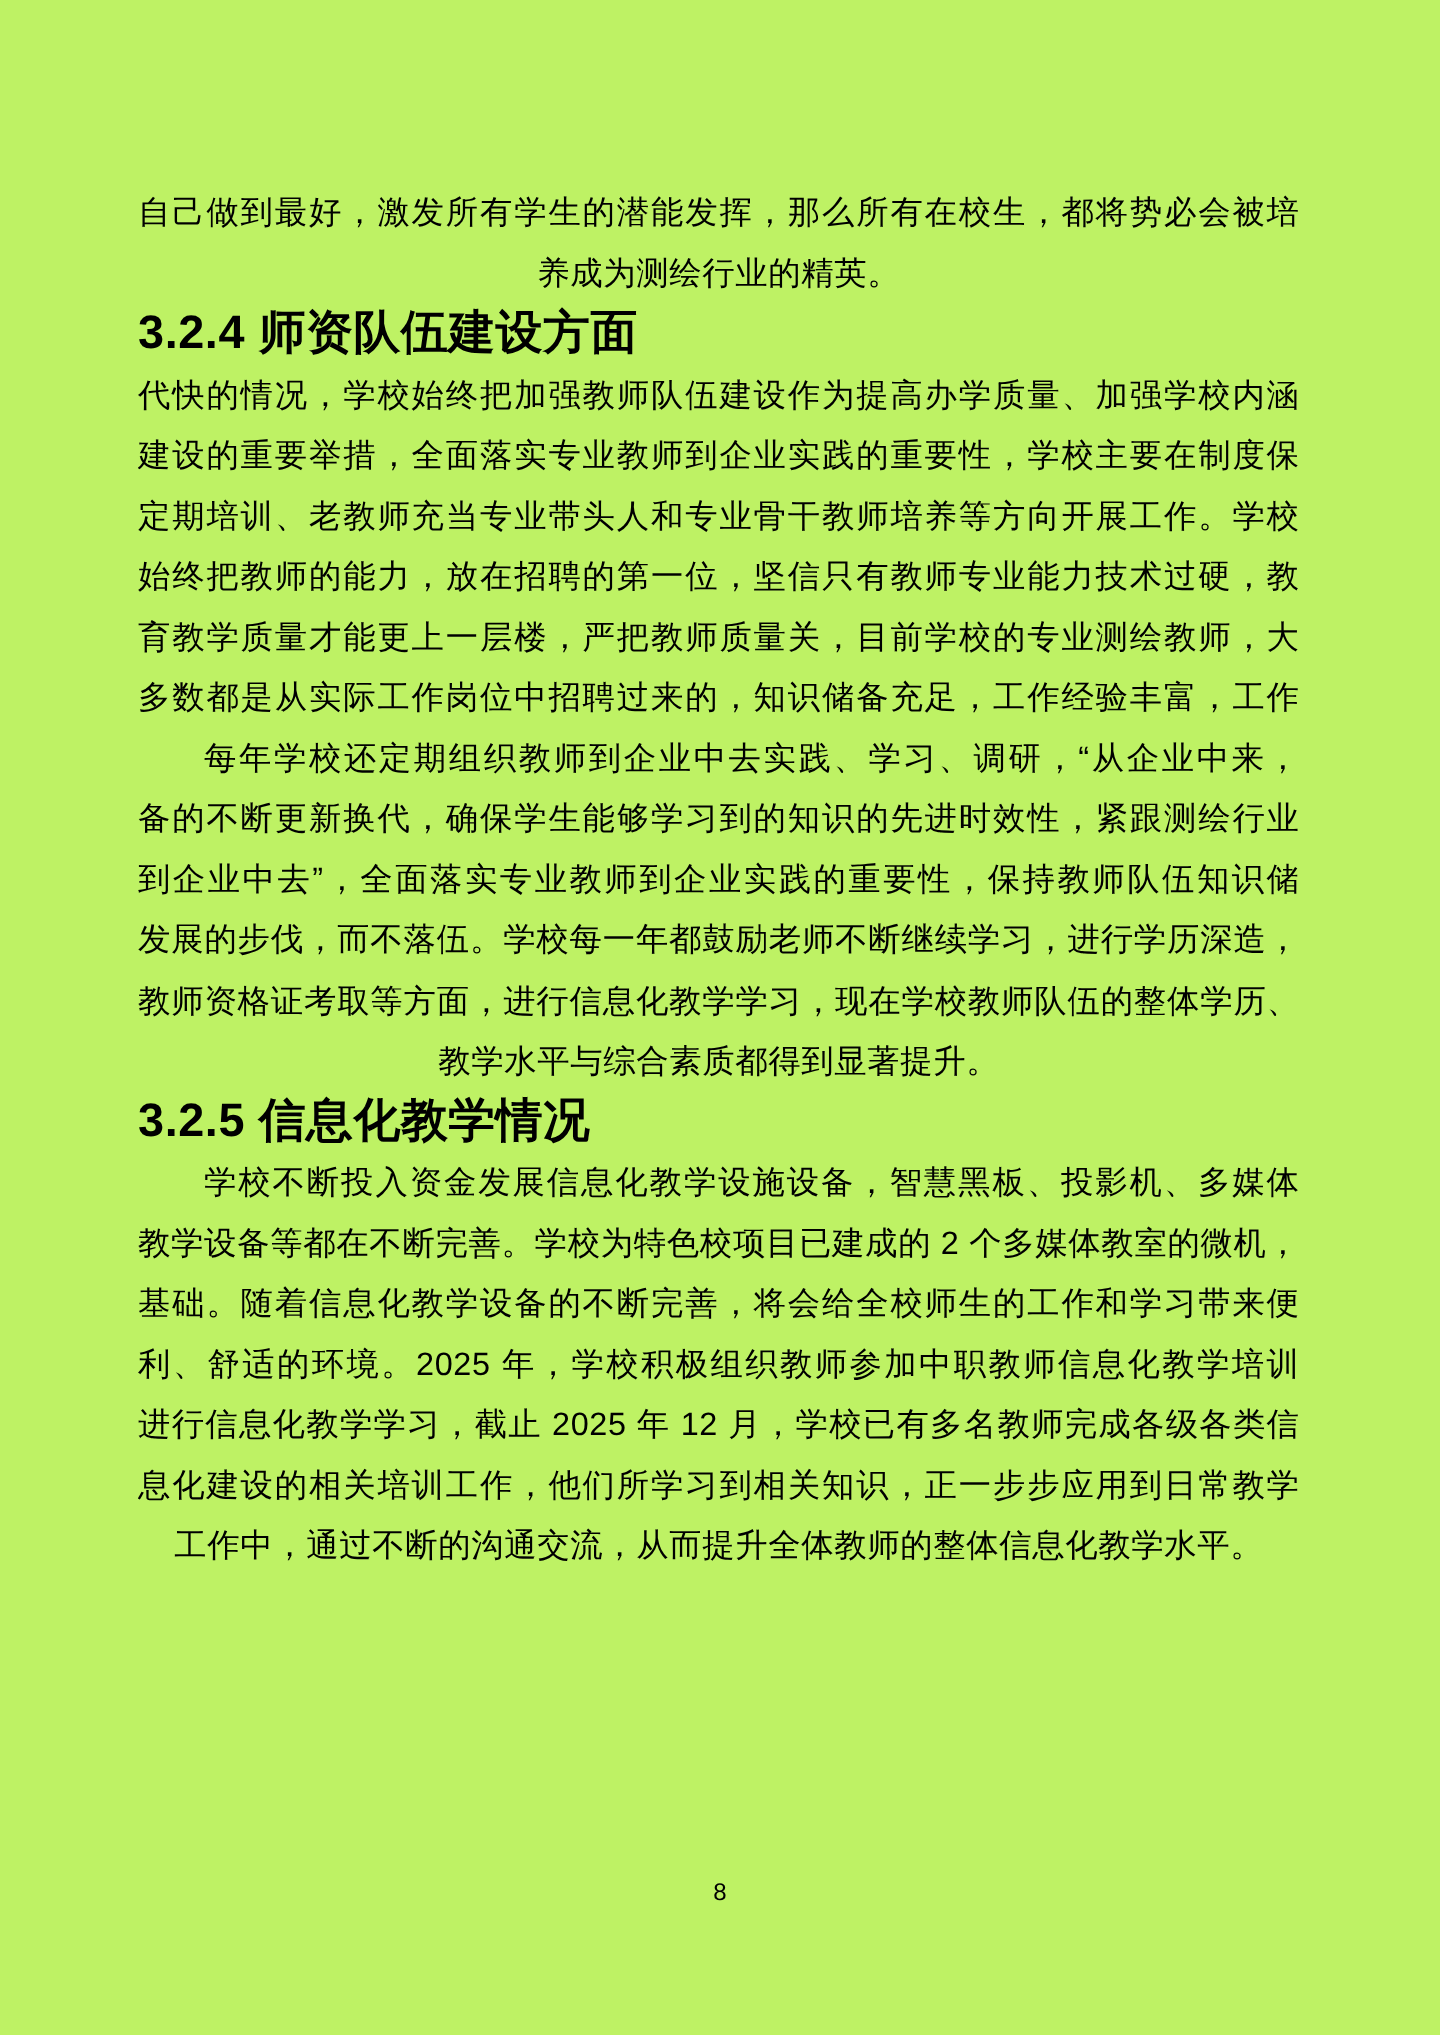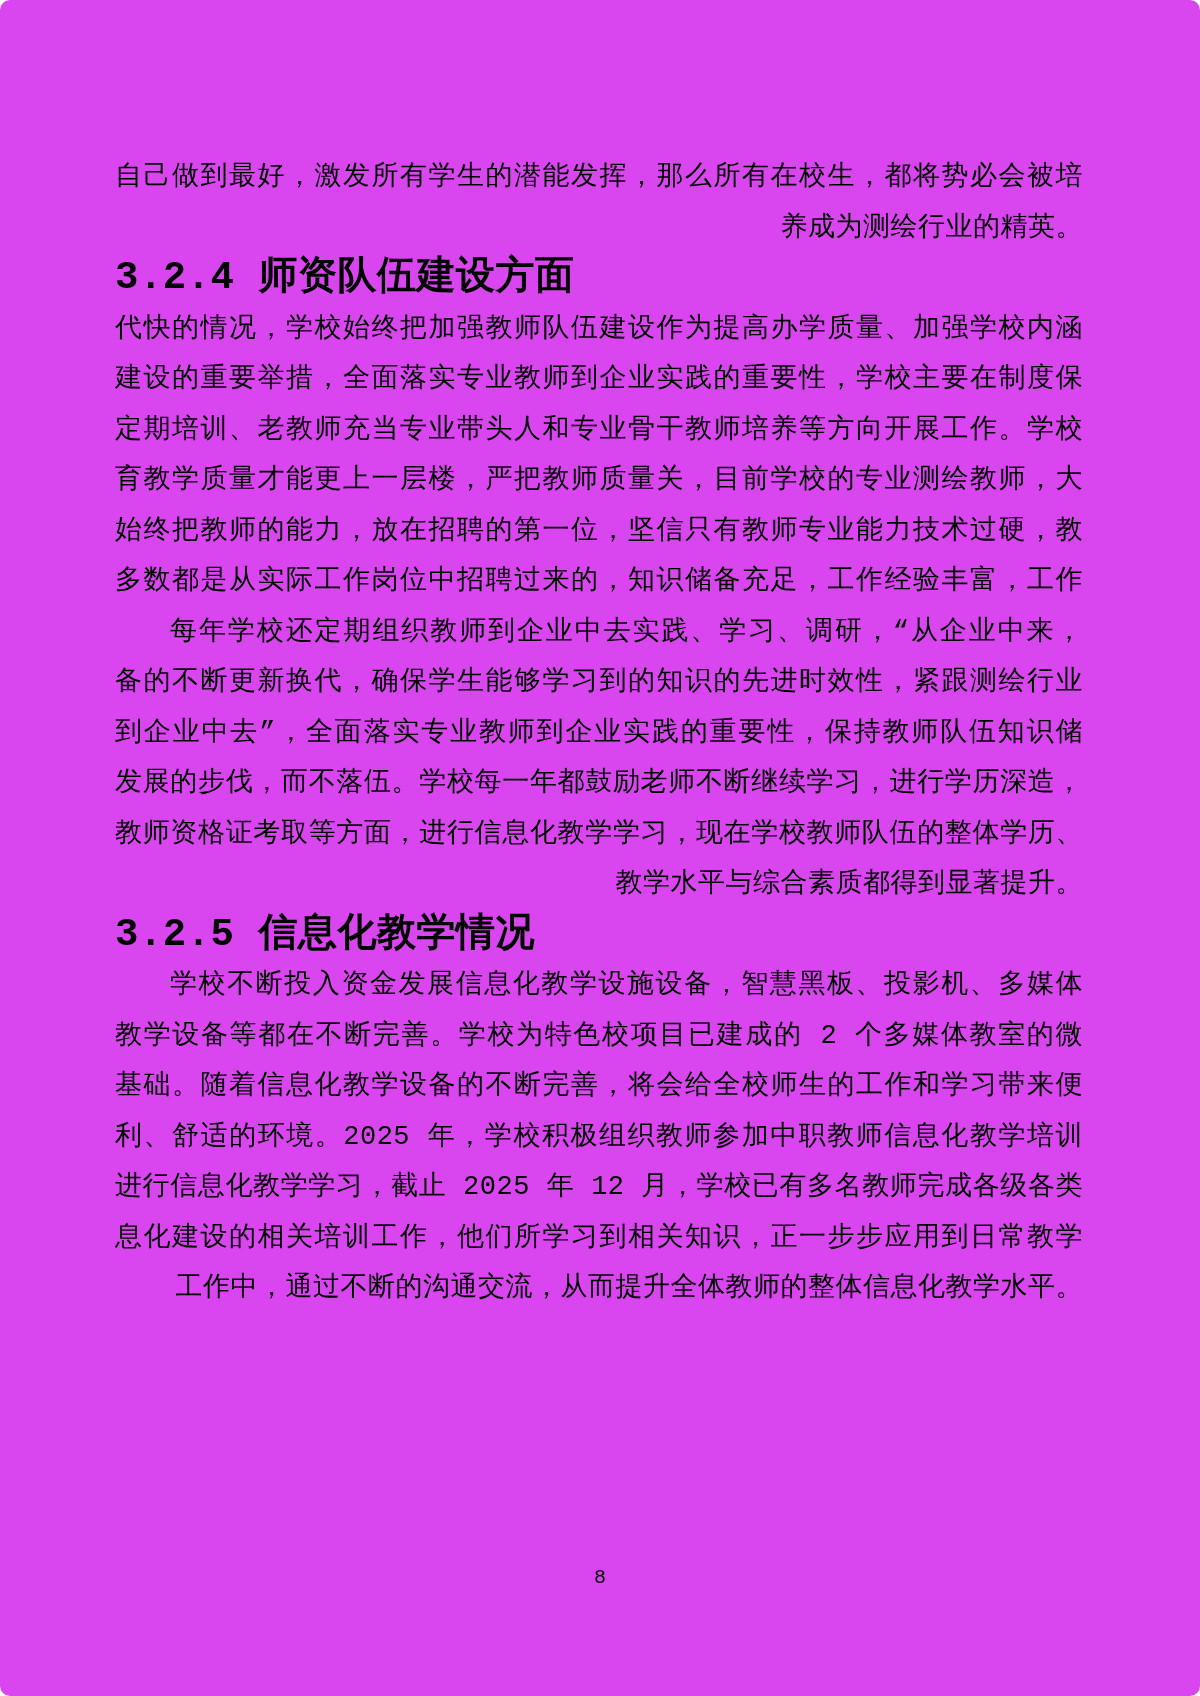--- a/index.html
+++ b/index.html
@@ -2,39 +2,38 @@
 <html><head>
 <meta charset="utf-8">
 <style>
   * { margin: 0; padding: 0; box-sizing: border-box; }
   html, body { background: #ffffff; }
   .page {
     position: relative;
     width: 1200px;
     height: 1696px;
     margin: 0 auto;
-    background: #d946ef;
+    background: #bef264;
     color: #000000;
-    font-family: Liberation Mono, monospace;
+    font-family: Liberation Sans, sans-serif;
     overflow: hidden;
-    border-radius: 10px;
   }
   .content {
     position: absolute;
     left: 115px;
     top: 152px;
     width: 968px;
   }
   .line {
     height: 50.5px;
     line-height: 50.5px;
     font-size: 27px;
     letter-spacing: 0.5px;
     overflow: hidden;
-    text-align: right;
+    text-align: center;
   }
   .line.fill {
     text-align: justify;
     text-align-last: justify;
     text-justify: inter-character;
   }
   .line.indent {
     text-indent: 55px;
   }
   .heading {
@@ -67,22 +66,22 @@
       <p class="line fill">自己做到最好，激发所有学生的潜能发挥，那么所有在校生，都将势必会被培</p>
       <p class="line">养成为测绘行业的精英。</p>
     </section>
 
     <h2 class="heading">3.2.4 师资队伍建设方面</h2>
 
     <section class="para">
       <p class="line fill">代快的情况，学校始终把加强教师队伍建设作为提高办学质量、加强学校内涵</p>
       <p class="line fill">建设的重要举措，全面落实专业教师到企业实践的重要性，学校主要在制度保障、</p>
       <p class="line fill">定期培训、老教师充当专业带头人和专业骨干教师培养等方向开展工作。学校</p>
+      <p class="line fill">始终把教师的能力，放在招聘的第一位，坚信只有教师专业能力技术过硬，教</p>
       <p class="line fill">育教学质量才能更上一层楼，严把教师质量关，目前学校的专业测绘教师，大</p>
-      <p class="line fill">始终把教师的能力，放在招聘的第一位，坚信只有教师专业能力技术过硬，教</p>
       <p class="line fill">多数都是从实际工作岗位中招聘过来的，知识储备充足，工作经验丰富，工作</p>
     </section>
 
     <section class="para">
       <p class="line fill indent">每年学校还定期组织教师到企业中去实践、学习、调研，“从企业中来，</p>
       <p class="line fill">备的不断更新换代，确保学生能够学习到的知识的先进时效性，紧跟测绘行业</p>
       <p class="line fill">到企业中去”，全面落实专业教师到企业实践的重要性，保持教师队伍知识储</p>
       <p class="line fill">发展的步伐，而不落伍。学校每一年都鼓励老师不断继续学习，进行学历深造，</p>
       <p class="line fill">教师资格证考取等方面，进行信息化教学学习，现在学校教师队伍的整体学历、</p>
       <p class="line">教学水平与综合素质都得到显著提升。</p>

